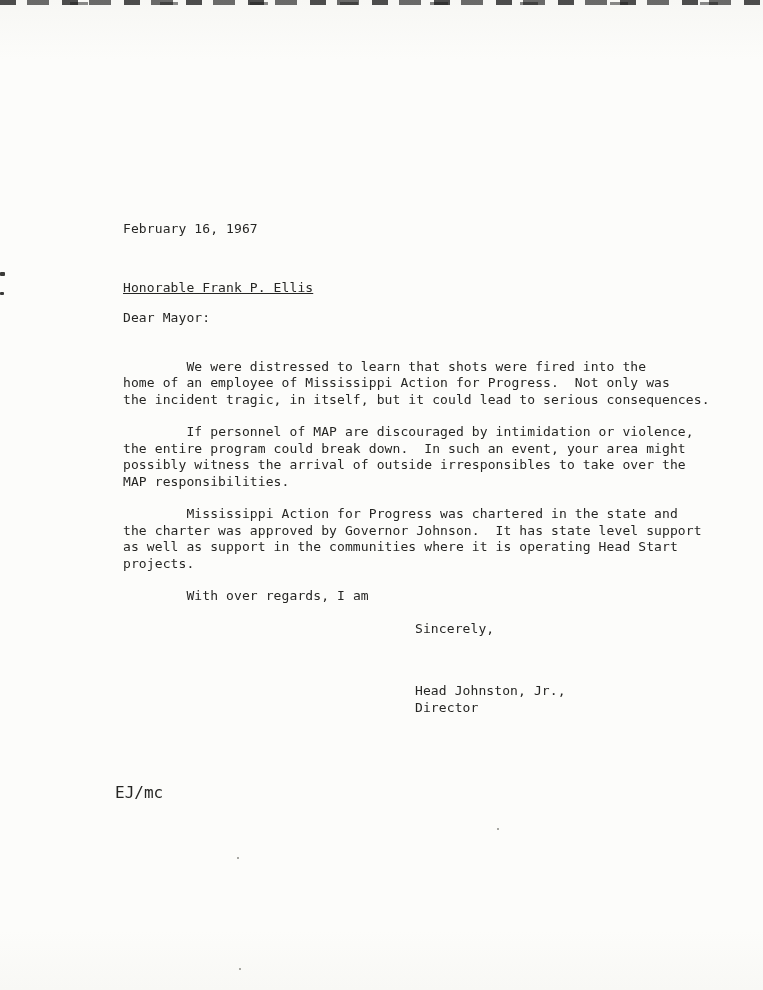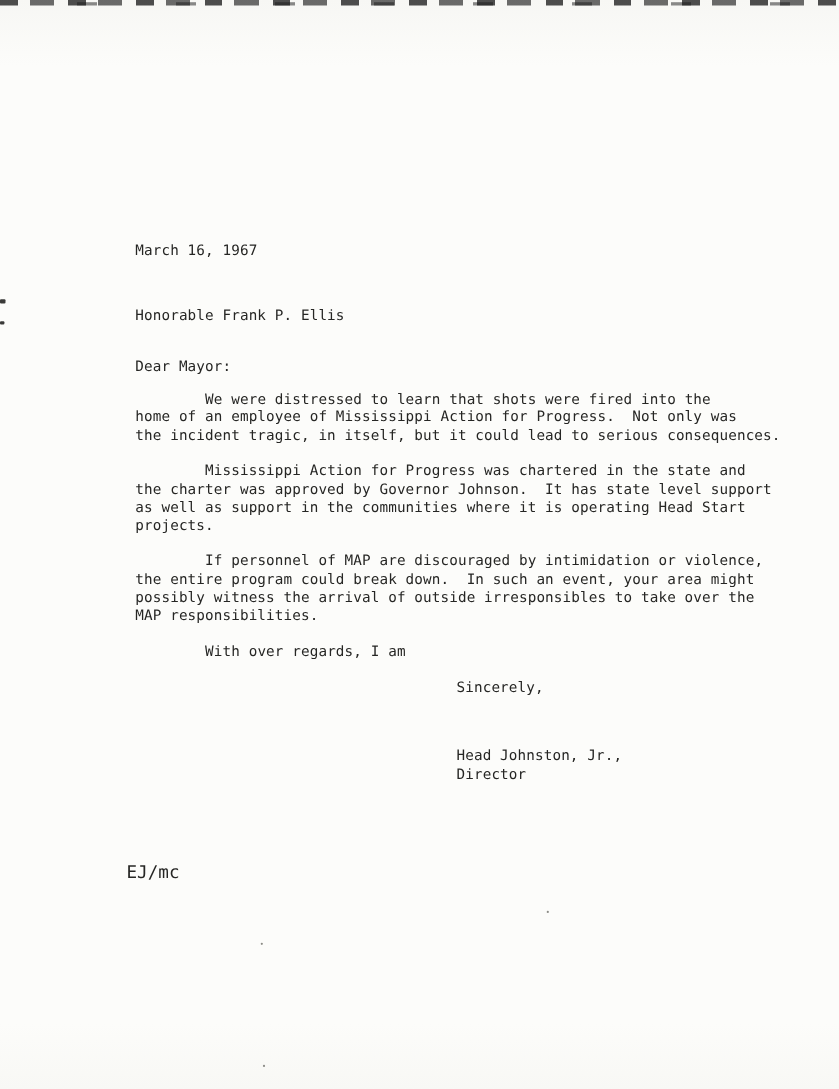--- a/index.html
+++ b/index.html
@@ -62,24 +62,25 @@
     line-height: 16.5px;
     letter-spacing: 0.1px;
   }
   .line, .para {
     white-space: pre-wrap;
   }
   .date-line {
     margin-bottom: 42px;
   }
   .recipient-block {
-    margin-bottom: 30px;
+    margin-bottom: 14px;
+    text-decoration: underline;
   }
   .salutation {
-    margin-bottom: 13px;
+    margin-bottom: 32px;
   }
   .para {
     margin-bottom: 16px;
   }
   .regards {
     margin-bottom: 16px;
   }
   .closing-block {
     margin-left: 292px;
   }
@@ -103,39 +104,39 @@
   <div class="top-marks-2"></div>
 
   <div class="edge-mark" style="left:0; top:272px; width:5px; height:4px;"></div>
   <div class="edge-mark" style="left:0; top:292px; width:4px; height:3px;"></div>
   <div class="speck" style="left:497px; top:828px; width:2px; height:2px;"></div>
   <div class="speck" style="left:237px; top:857px; width:2px; height:2px;"></div>
   <div class="speck" style="left:239px; top:968px; width:2px; height:2px;"></div>
 
   <div class="letter">
 
-    <div class="line date-line">March 16, 1967</div>
+    <div class="line date-line">February 16, 1967</div>
 
     <div class="recipient-block">
       <div class="line">Honorable Frank P. Ellis</div>
     </div>
 
     <div class="line salutation">Dear Mayor:</div>
 
     <div class="para">        We were distressed to learn that shots were fired into the
 home of an employee of Mississippi Action for Progress.  Not only was
 the incident tragic, in itself, but it could lead to serious consequences.</div>
+    <div class="para">        If personnel of MAP are discouraged by intimidation or violence,
+the entire program could break down.  In such an event, your area might
+possibly witness the arrival of outside irresponsibles to take over the
+MAP responsibilities.</div>
     <div class="para">        Mississippi Action for Progress was chartered in the state and
 the charter was approved by Governor Johnson.  It has state level support
 as well as support in the communities where it is operating Head Start
 projects.</div>
-    <div class="para">        If personnel of MAP are discouraged by intimidation or violence,
-the entire program could break down.  In such an event, your area might
-possibly witness the arrival of outside irresponsibles to take over the
-MAP responsibilities.</div>
     <div class="para regards">        With over regards, I am</div>
 
     <div class="closing-block">
       <div class="line closing">Sincerely,</div>
       <div class="line">Head Johnston, Jr.,</div>
       <div class="line">Director</div>
     </div>
 
   </div>
 

